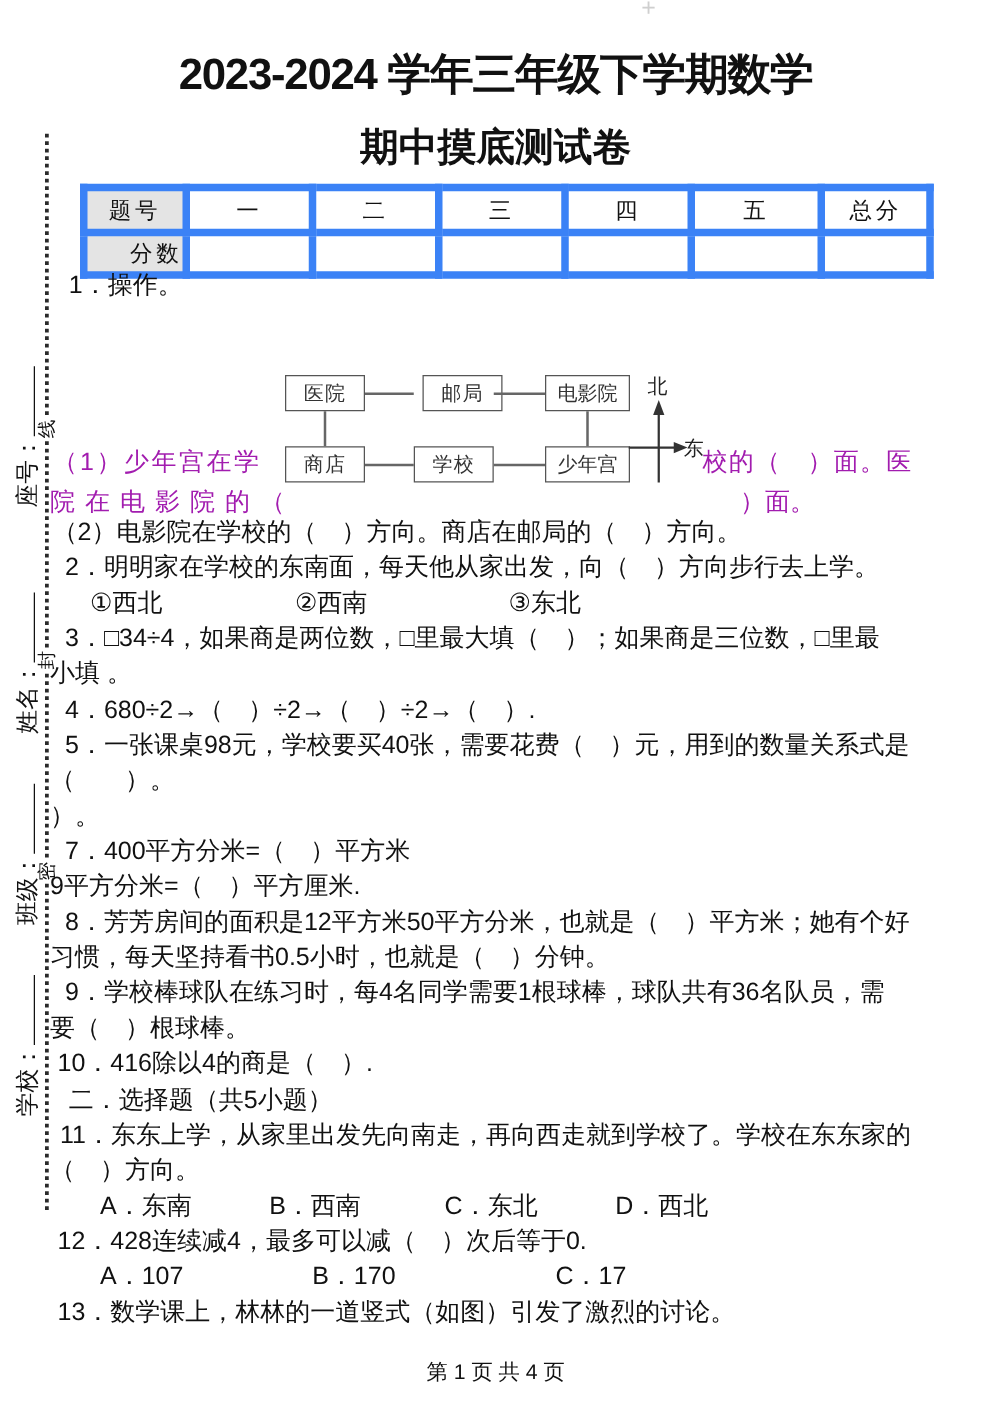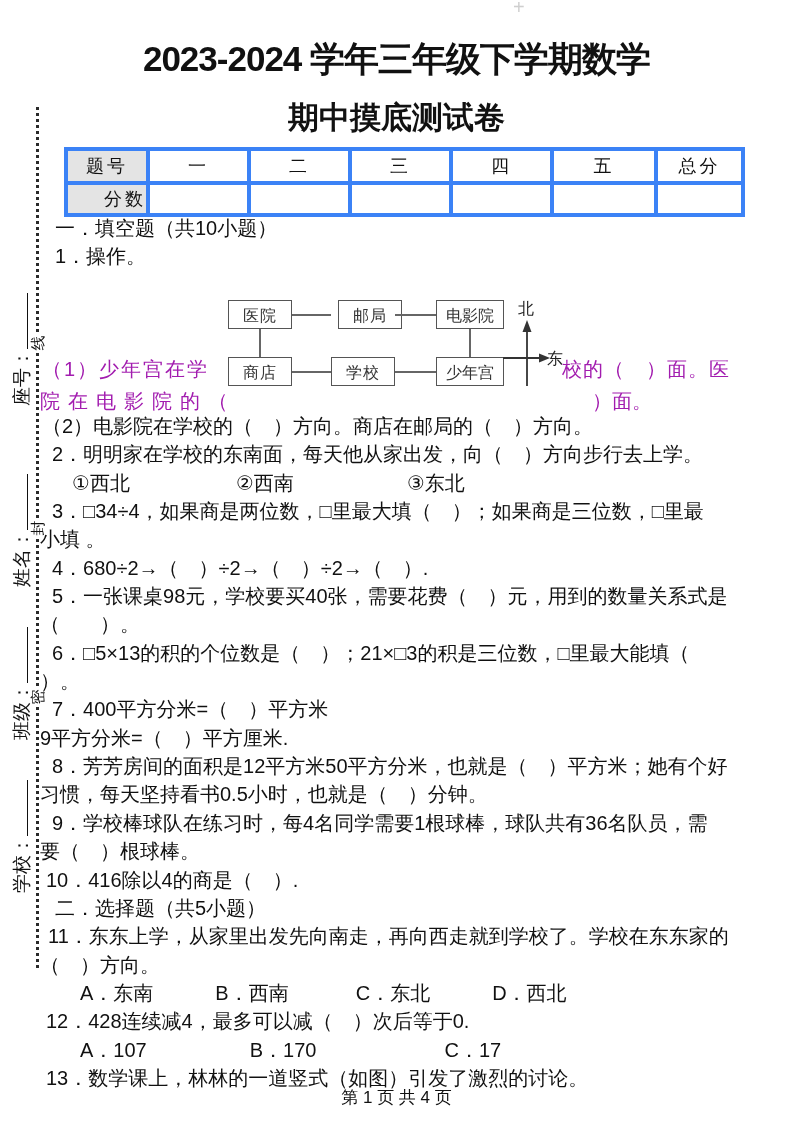--- a/index.html
+++ b/index.html
@@ -9,21 +9,21 @@
     overflow:hidden;
   }
   
   .title{position:absolute;top:36px;left:0;width:100%;text-align:center;
     font-size:35px;font-weight:bold;letter-spacing:-1px;white-space:nowrap;}
   .subtitle{position:absolute;top:97px;left:0;width:100%;text-align:center;
     font-size:31px;font-weight:bold;}
   
   table.score{position:absolute;left:64px;top:147px;border-collapse:collapse;
     table-layout:fixed;width:677px;}
-  table.score td{border:4px solid #3b82f6;text-align:center;
+  table.score td{border:6px solid #3b82f6;text-align:center;
     font-family:"Liberation Serif","DejaVu Serif",serif;font-size:18px;
     letter-spacing:3px;padding:0;}
   table.score{border:2px solid #222;}
   table.score tr.r1 td{height:30px;}
   table.score tr.r2 td{height:28px;text-align:right;}
   td.headcol{background:#e4e4e4;letter-spacing:5px;}
   
   .sealline{position:absolute;left:36px;top:107px;height:861px;width:0;
     border-left:3px dotted #2a2a2a;}
   .sealchar{position:absolute;left:29px;width:18px;height:18px;background:#fff;
@@ -110,21 +110,20 @@
 <div class="sealline"></div>
 <div class="sealchar" style="top:334px">线</div>
 <div class="sealchar" style="top:519px">封</div>
 <div class="sealchar" style="top:688px">密</div>
 
 <div class="sidebar-labels">
   <span>学校：</span><span class="blank"></span><span class="fld-gap">班级：</span><span class="blank"></span><span class="fld-gap">姓名：</span><span class="blank"></span><span class="fld-gap" style="margin-left:54px">座号：</span><span class="blank"></span>
 </div>
 
 <div class="topblock">
-  <div class="sec">一．填空题（共10小题）</div>
   <div class="sec">1．操作。</div>
 </div>
 
 <div>
   <div class="dbox" style="left:228px;top:300px">医院</div>
   <div class="dbox" style="left:338px;top:300px">邮局</div>
   <div class="dbox wide" style="left:436px;top:300px">电影院</div>
   <div class="dbox" style="left:228px;top:357px">商店</div>
   <div class="dbox" style="left:331px;top:357px">学校</div>
   <div class="dbox wide" style="left:436px;top:357px">少年宫</div>
@@ -154,21 +153,20 @@
   <div class="par">（2）电影院在学校的（　）方向。商店在邮局的（　）方向。</div>
   <div class="qn">2．明明家在学校的东南面，每天他从家出发，向（　）方向步行去上学。</div>
   <div class="optrow1">
     <span class="o2a">①西北</span><span class="o2b">②西南</span><span>③东北</span>
   </div>
   <div class="qn">3．□34÷4，如果商是两位数，□里最大填（　）；如果商是三位数，□里最</div>
   <div class="cont">小填 。</div>
   <div class="qn">4．680÷2→（　）÷2→（　）÷2→（　）.</div>
   <div class="qn">5．一张课桌98元，学校要买40张，需要花费（　）元，用到的数量关系式是</div>
   <div class="cont">（　　）。</div>
-  <div class="qn">6．□5×13的积的个位数是（　）；21×□3的积是三位数，□里最大能填（</div>
   <div class="cont">）。</div>
   <div class="qn">7．400平方分米=（　）平方米</div>
   <div class="cont">9平方分米=（　）平方厘米.</div>
   <div class="qn">8．芳芳房间的面积是12平方米50平方分米，也就是（　）平方米；她有个好</div>
   <div class="cont">习惯，每天坚持看书0.5小时，也就是（　）分钟。</div>
   <div class="qn">9．学校棒球队在练习时，每4名同学需要1根球棒，球队共有36名队员，需</div>
   <div class="cont">要（　）根球棒。</div>
   <div class="qn2">10．416除以4的商是（　）.</div>
   <div class="sec">二．选择题（共5小题）</div>
   <div class="qn3">11．东东上学，从家里出发先向南走，再向西走就到学校了。学校在东东家的</div>

